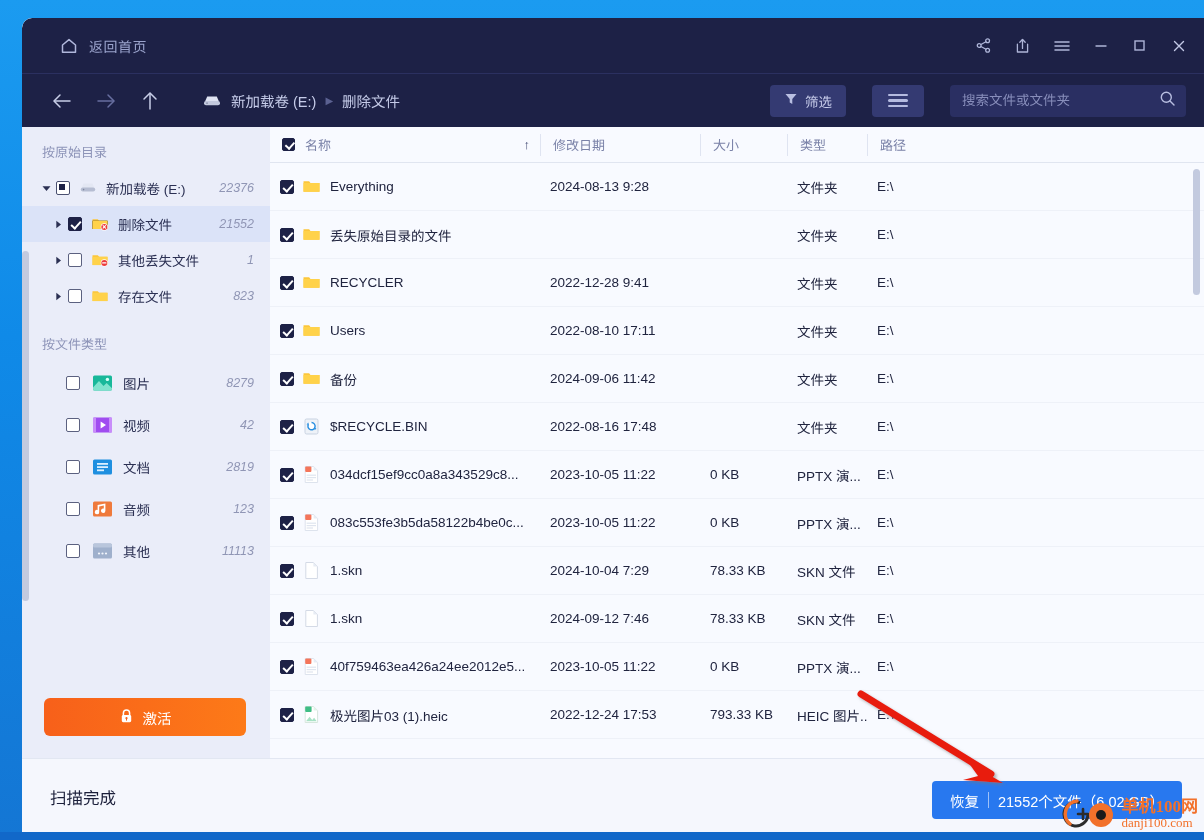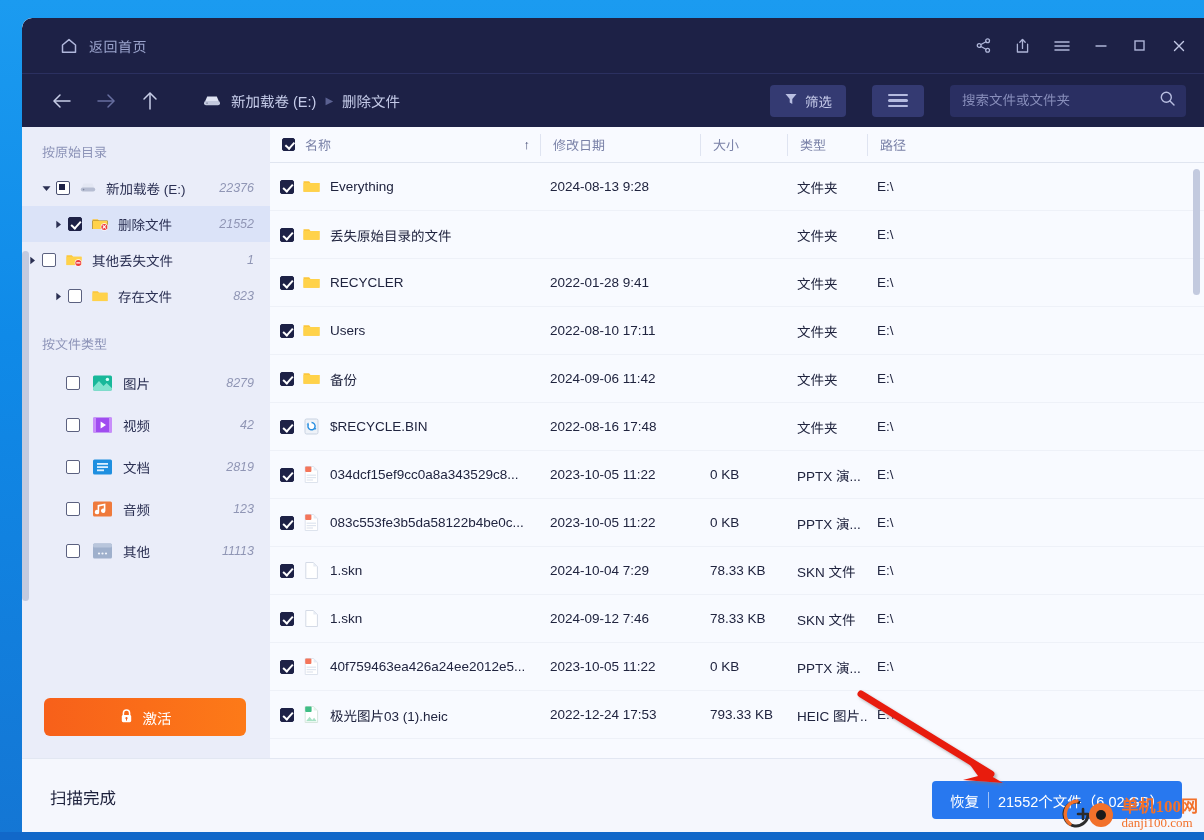--- a/index.html
+++ b/index.html
@@ -366,21 +366,21 @@
                 <circle cx="13.3" cy="11.9" r="3" fill="#ec3b3b"></circle>
                 <g stroke="#fff" stroke-width="1.1" stroke-linecap="round">
                   <path d="M12.1 10.7l2.4 2.4M14.5 10.7l-2.4 2.4"></path>
                 </g>
               </svg>
           </span>
           <span class="tree-label">删除文件</span>
           <span class="tree-count">21552</span>
         </div>
 
-        <div class="tree-row" style="">
+        <div class="tree-row" style="padding-left:26px;">
           <span class="tw">
             <svg width="9" height="9" viewBox="0 0 9 9">
                 <path d="M2.3 0.8v7.4L7 4.5z" fill="#2b3053"></path>
               </svg>
           </span>
           <span class="cb"></span>
           <span class="tree-ico">
             <svg width="18" height="18" viewBox="0 0 18 18">
                 <path d="M1.5 4.2h5.3l1.3 1.6h8.4v8.3H1.5z" fill="#fcc63b"></path>
                 <path d="M1.5 5.8h15v8.3h-15z" fill="#ffd24a"></path>
@@ -572,21 +572,21 @@
           <div class="trow">
             <div class="td col-name">
               <span class="cb checked"></span>
               <span class="file-ico"><svg width="19" height="19" viewBox="0 0 19 19">
                   <path d="M1.5 4.3h5.6l1.4 1.7h9v8.7h-16z" fill="#fcc63b"></path>
                   <path d="M1.5 6h16v8.7h-16z" fill="#ffd24a"></path>
                 </svg></span>
               <span class="fname">RECYCLER</span>
             </div>
             <div class="td col-date">
-              <span>2022-01-28 9:41</span>
+              <span>2022-12-28 9:41</span>
             </div>
             <div class="td col-size">
               <span></span>
             </div>
             <div class="td col-type">
               <span>文件夹</span>
             </div>
             <div class="td col-path">
               <span>E:\</span>
             </div>

